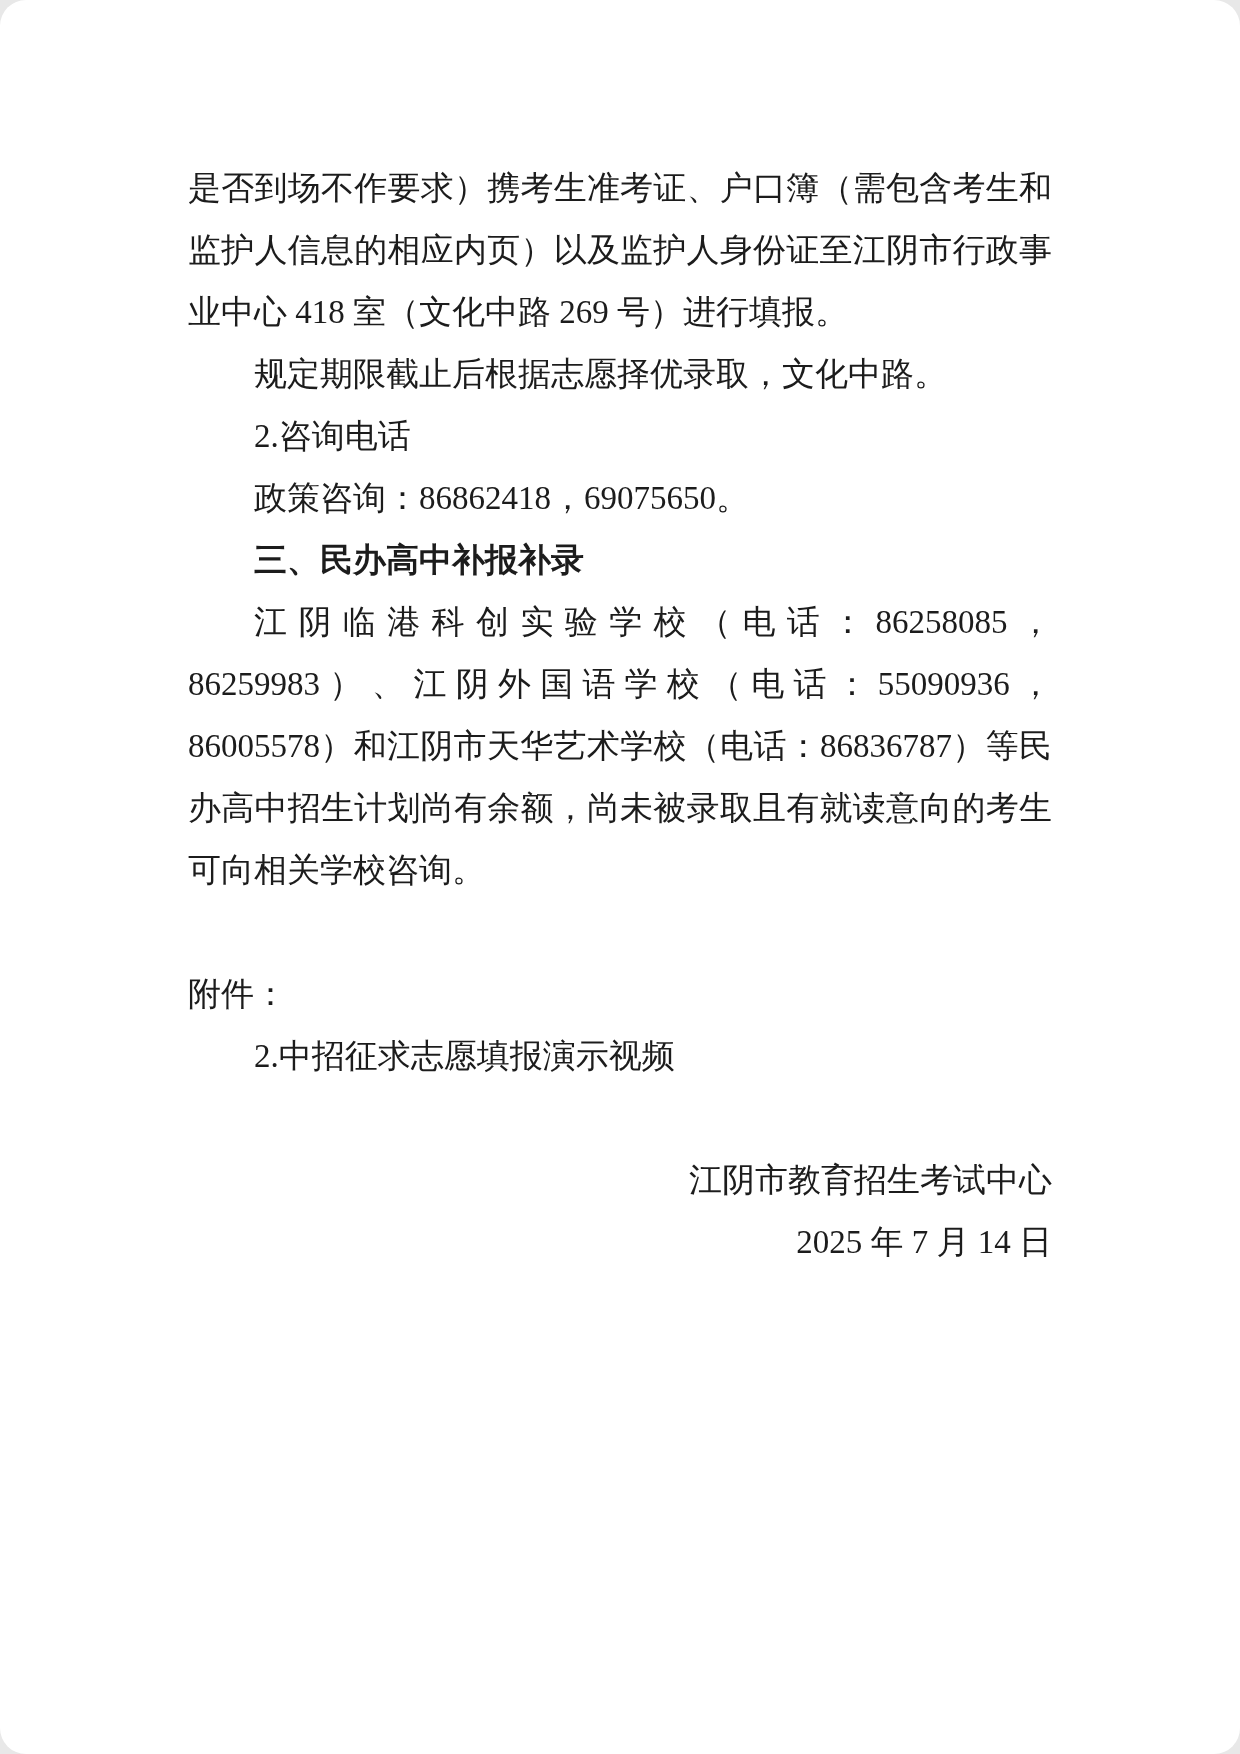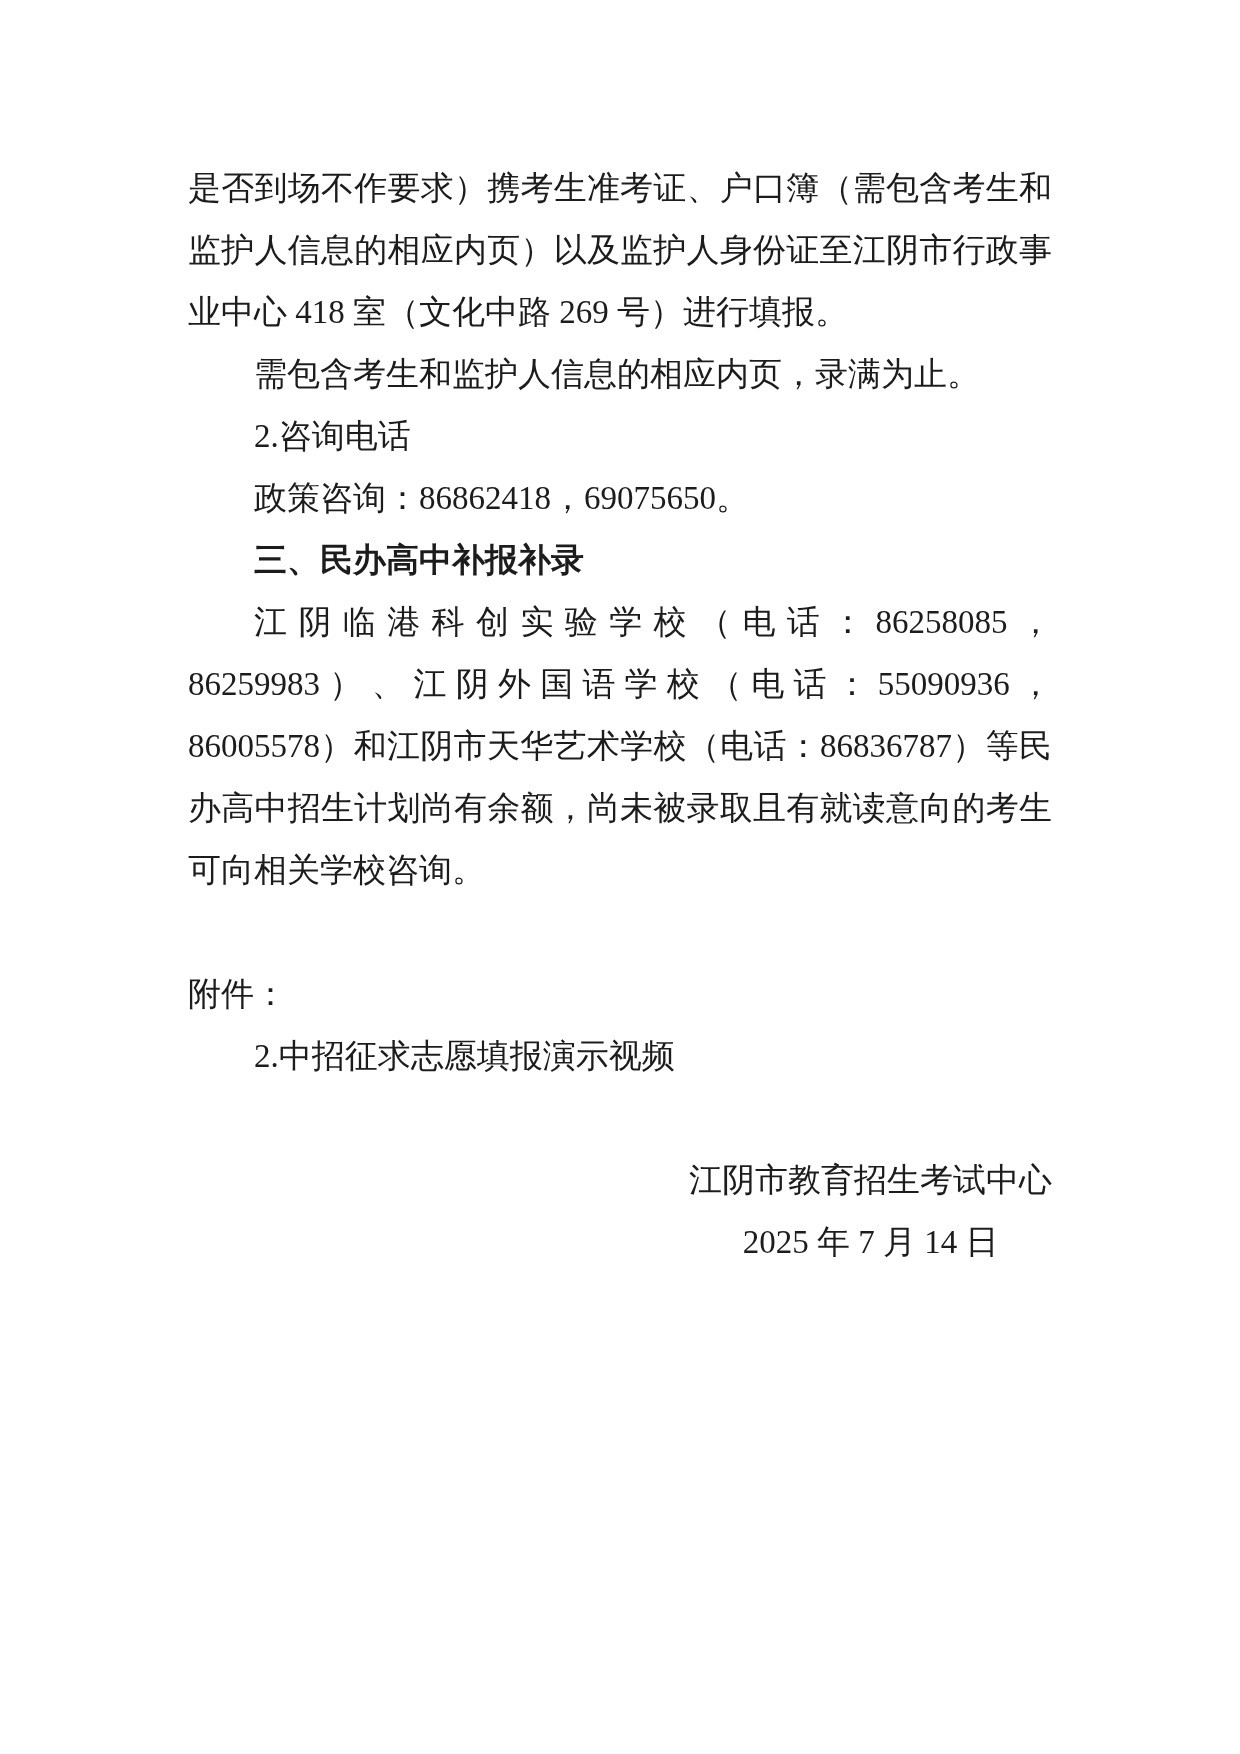--- a/index.html
+++ b/index.html
@@ -9,20 +9,21 @@
   }
   .page {
     position: relative;
     width: 1240px;
     height: 1754px;
     margin: 0 auto;
     background: #ffffff;
     overflow: hidden;
     font-family: "Liberation Serif", "DejaVu Serif", serif;
     color: #1c1c1c;
+    border-radius: 26px;
   }
   .content {
     position: absolute;
     left: 188px;
     top: 157px;
     width: 864px;
     font-size: 33px;
     line-height: 62px;
   }
   .para {
@@ -40,39 +41,38 @@
     font-weight: 700;
   }
   .gap-line {
     height: 62px;
   }
   .signature {
     text-align: right;
   }
   .signature-inner {
     display: inline-block;
-    text-align: center;
   }
   .sig-org {
     display: block;
   }
   .sig-date {
     display: block;
   }
 </style>
 </head>
 <body>
 
 <div class="page">
   <div class="content">
 
     <p class="para">是否到场不作要求）携考生准考证、户口簿（需包含考生和监护人信息的相应内页）以及监护人身份证至江阴市行政事业中心 418 室（文化中路 269 号）进行填报。</p>
 
 
-    <p class="para indent">需包含考生和监护人信息的相应内页，录满为止。</p>
+    <p class="para indent">规定期限截止后根据志愿择优录取，文化中路。</p>
 
     <p class="para indent">2.咨询电话</p>
 
 
     <p class="para indent">政策咨询：86862418，69075650。</p>
 
     <p class="para indent heading">三、民办高中补报补录</p>
 
     <p class="para indent">江阴临港科创实验学校（电话：86258085，86259983）、江阴外国语学校（电话：55090936，86005578）和江阴市天华艺术学校（电话：86836787）等民办高中招生计划尚有余额，尚未被录取且有就读意向的考生可向相关学校咨询。</p>
 

